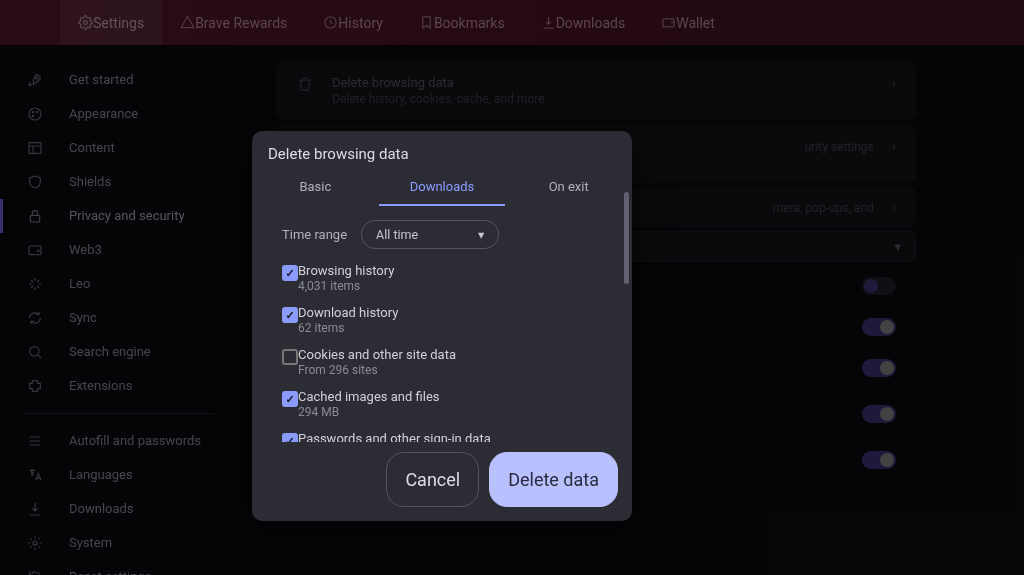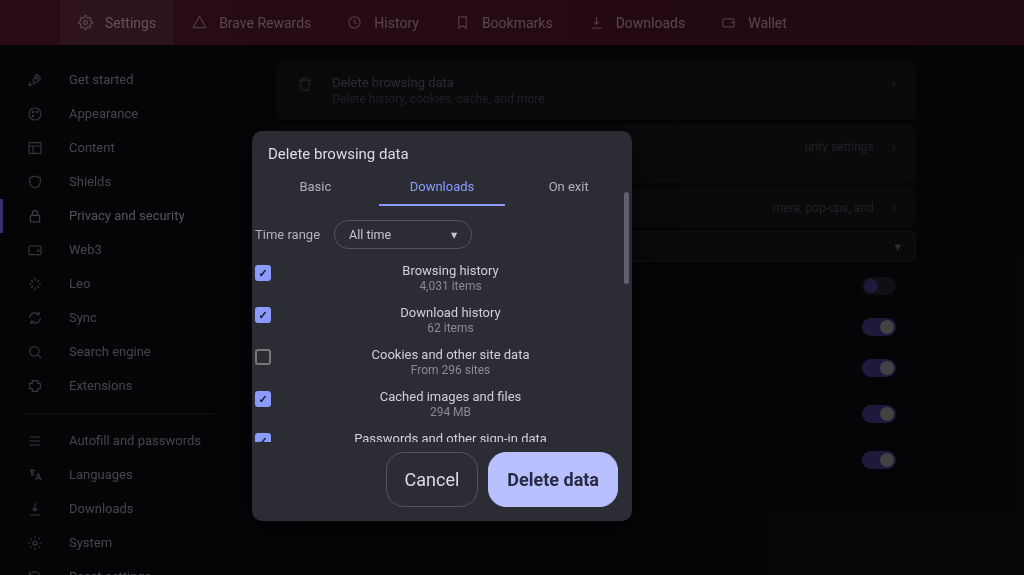--- a/index.html
+++ b/index.html
@@ -15,21 +15,21 @@
   .topbar {
     height: 45px;
     background: linear-gradient(to right, #5a1a30, #4a1329);
     display: flex;
     align-items: center;
     padding-left: 60px;
   }
   .tab {
     display: flex;
     align-items: center;
-    gap: 12px;
+    gap: 0;
     padding: 0 18px;
     height: 100%;
     color: #c79aa5;
     font-size: 14px;
     cursor: pointer;
   }
   .tab.active {
     background: rgba(255,255,255,0.08);
     color: #d8b5bd;
   }
@@ -162,23 +162,22 @@
     font-size: 13px;
     padding: 8px 0 10px;
     color: #b0b0bf;
     cursor: pointer;
     border-bottom: 2px solid transparent;
   }
   .mtab.active { color: #8b9aff; border-bottom-color: #8b9aff; }
   .modal-body {
     flex: 1;
     overflow-y: auto;
-    padding: 6px 2px 0 3px;
+    padding: 6px 2px 0 30px;
     position: relative;
-    text-align: center;
   }
   .scrollbar-thumb {
     position: absolute;
     top: 192px;
     left: 624px;
     width: 5px;
     height: 92px;
     background: #606070;
     border-radius: 3px;
   }
@@ -241,21 +240,21 @@
     border-radius: 18px;
     cursor: pointer;
     border: 1px solid #55555f;
     background: transparent;
     color: #dcdce6;
   }
   .btn.primary {
     background: #b9c0ff;
     border-color: #b9c0ff;
     color: #2a2a44;
-    font-weight: 700;
+    font-weight: 400;
   }
 </style>
 </head>
 <body>
 
 <div class="topbar">
   <div class="tab active">
     <svg class="tab-icon" viewBox="0 0 24 24" fill="none" stroke="currentColor" stroke-width="2">
         <circle cx="12" cy="12" r="3"></circle>
         <path d="M19.4 15a1.65 1.65 0 0 0 .33 1.82l.06.06a2 2 0 1 1-2.83 2.83l-.06-.06a1.65 1.65 0 0 0-1.82-.33 1.65 1.65 0 0 0-1 1.51V21a2 2 0 1 1-4 0v-.09a1.65 1.65 0 0 0-1-1.51 1.65 1.65 0 0 0-1.82.33l-.06.06a2 2 0 1 1-2.83-2.83l.06-.06a1.65 1.65 0 0 0 .33-1.82 1.65 1.65 0 0 0-1.51-1H3a2 2 0 1 1 0-4h.09a1.65 1.65 0 0 0 1.51-1 1.65 1.65 0 0 0-.33-1.82l-.06-.06a2 2 0 1 1 2.83-2.83l.06.06a1.65 1.65 0 0 0 1.82.33h0a1.65 1.65 0 0 0 1-1.51V3a2 2 0 1 1 4 0v.09a1.65 1.65 0 0 0 1 1.51h0a1.65 1.65 0 0 0 1.82-.33l.06-.06a2 2 0 1 1 2.83 2.83l-.06.06a1.65 1.65 0 0 0-.33 1.82v0a1.65 1.65 0 0 0 1.51 1H21a2 2 0 1 1 0 4h-.09a1.65 1.65 0 0 0-1.51 1z"></path>

